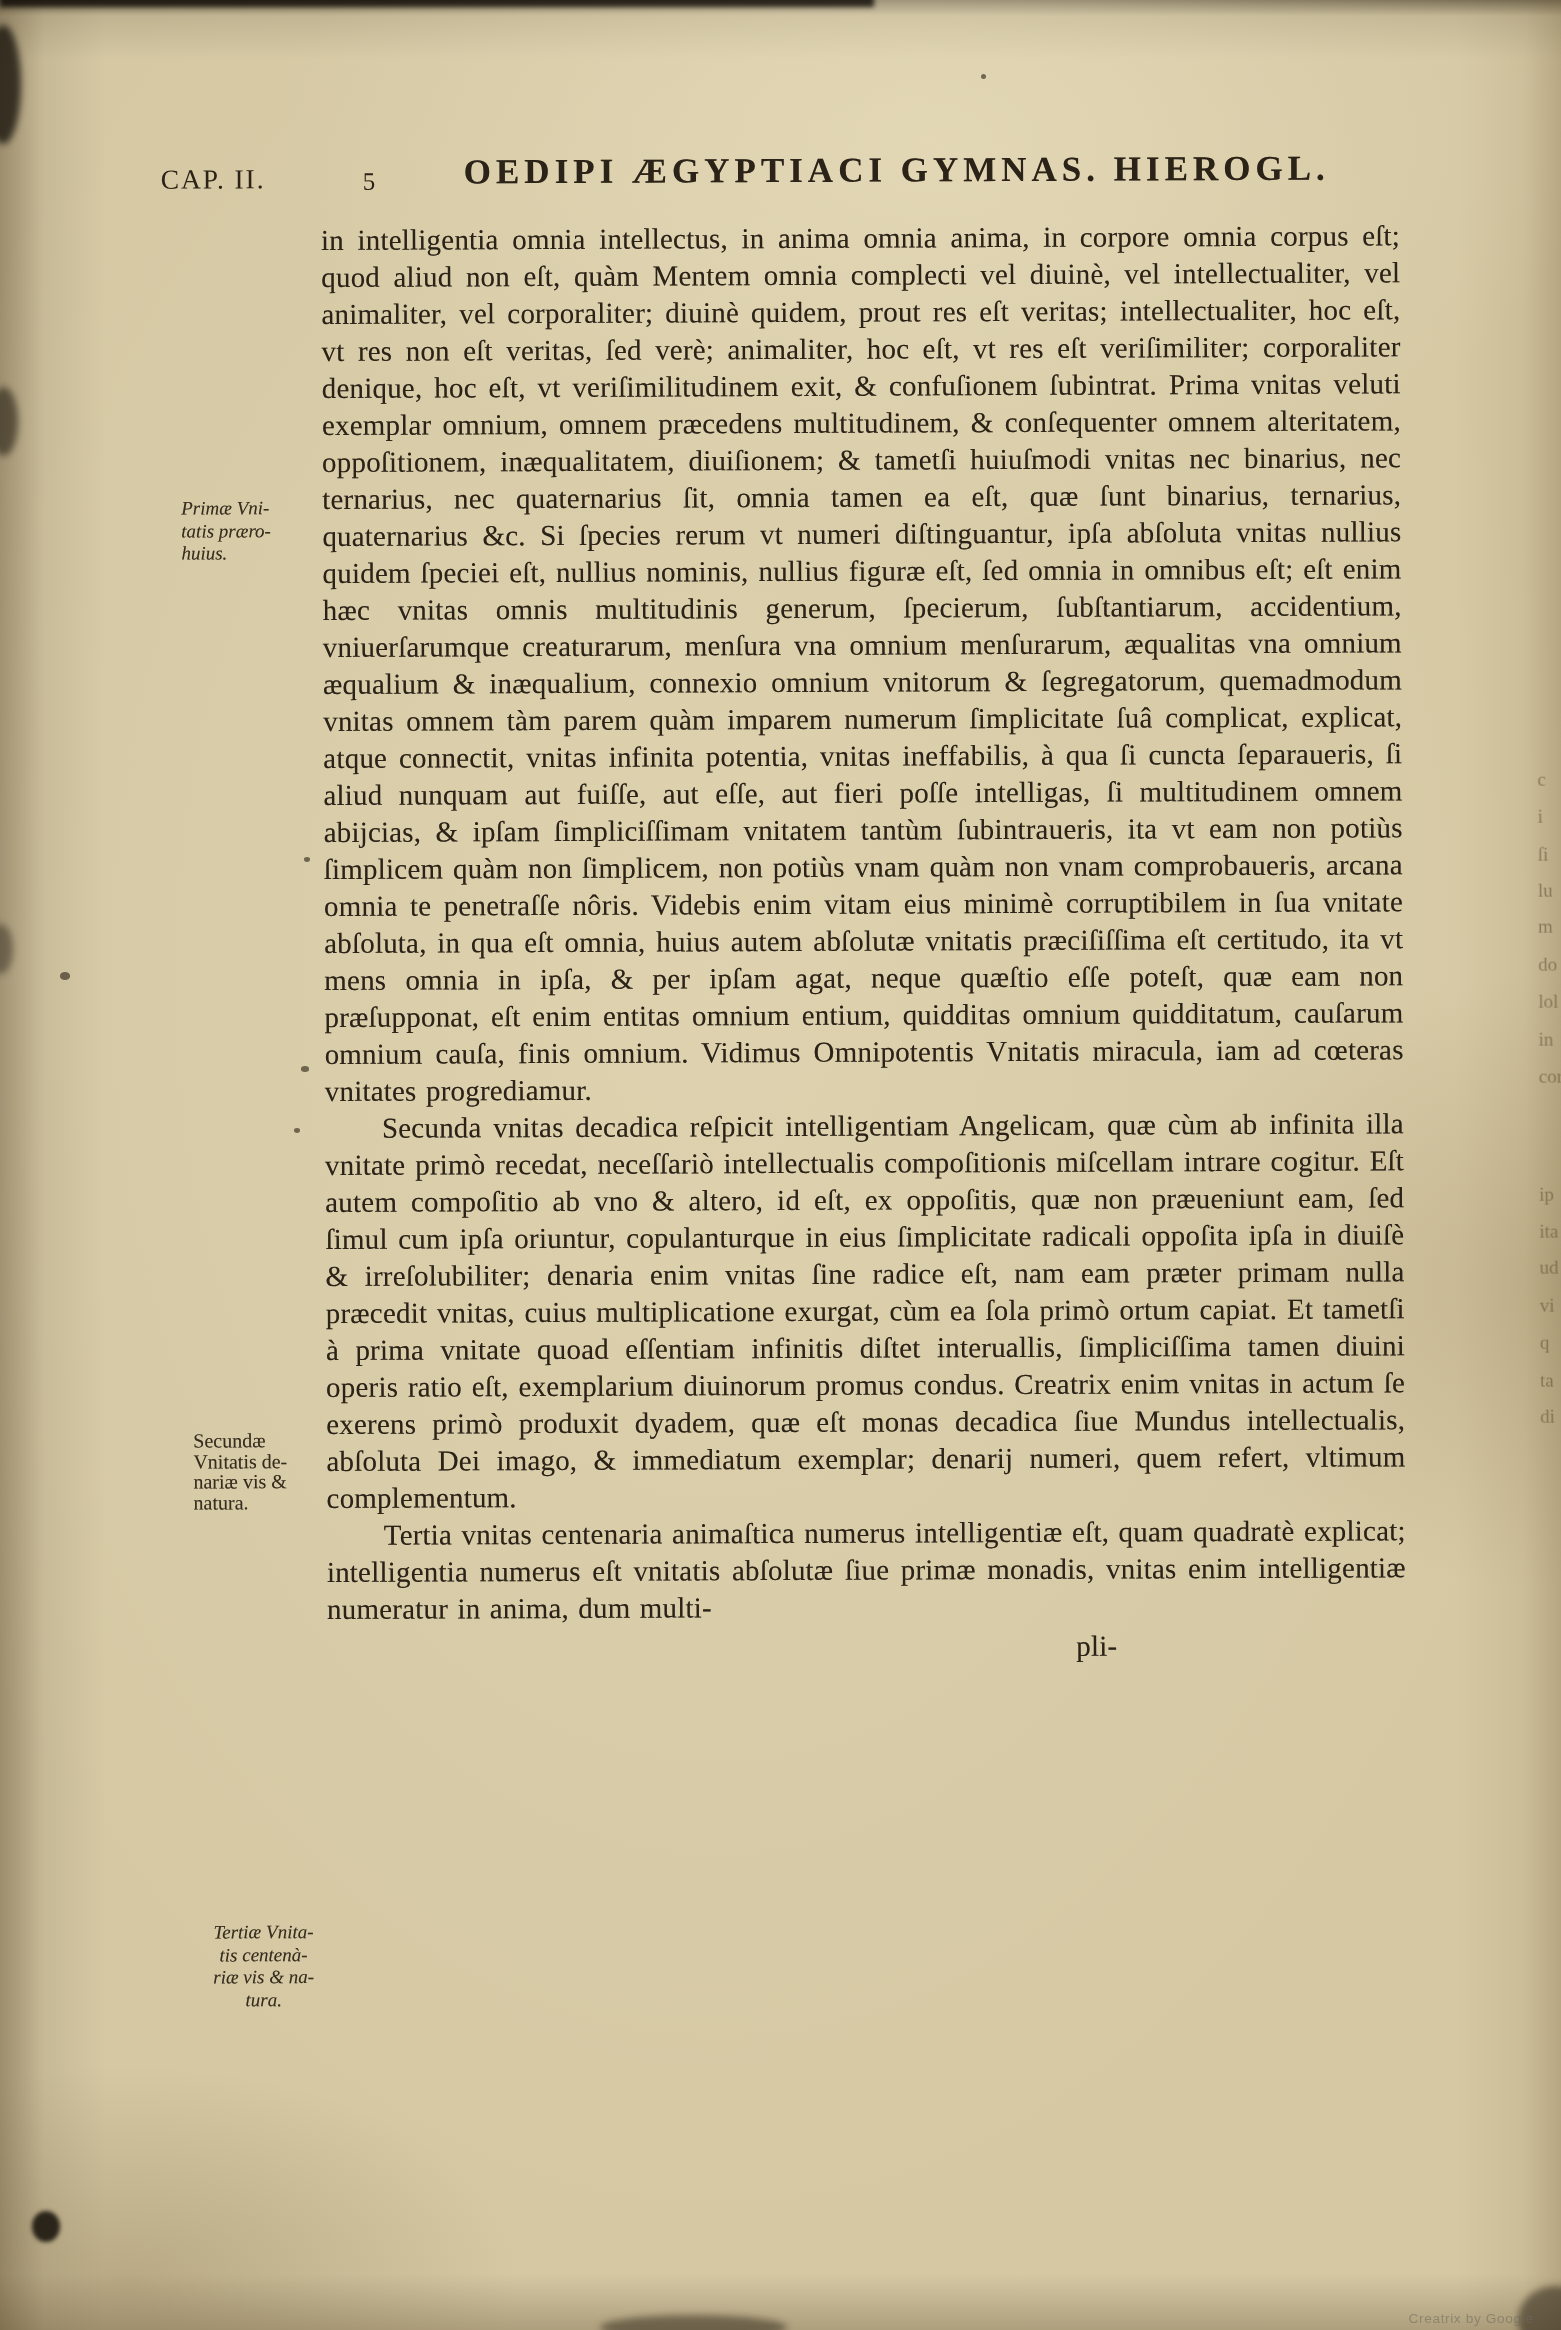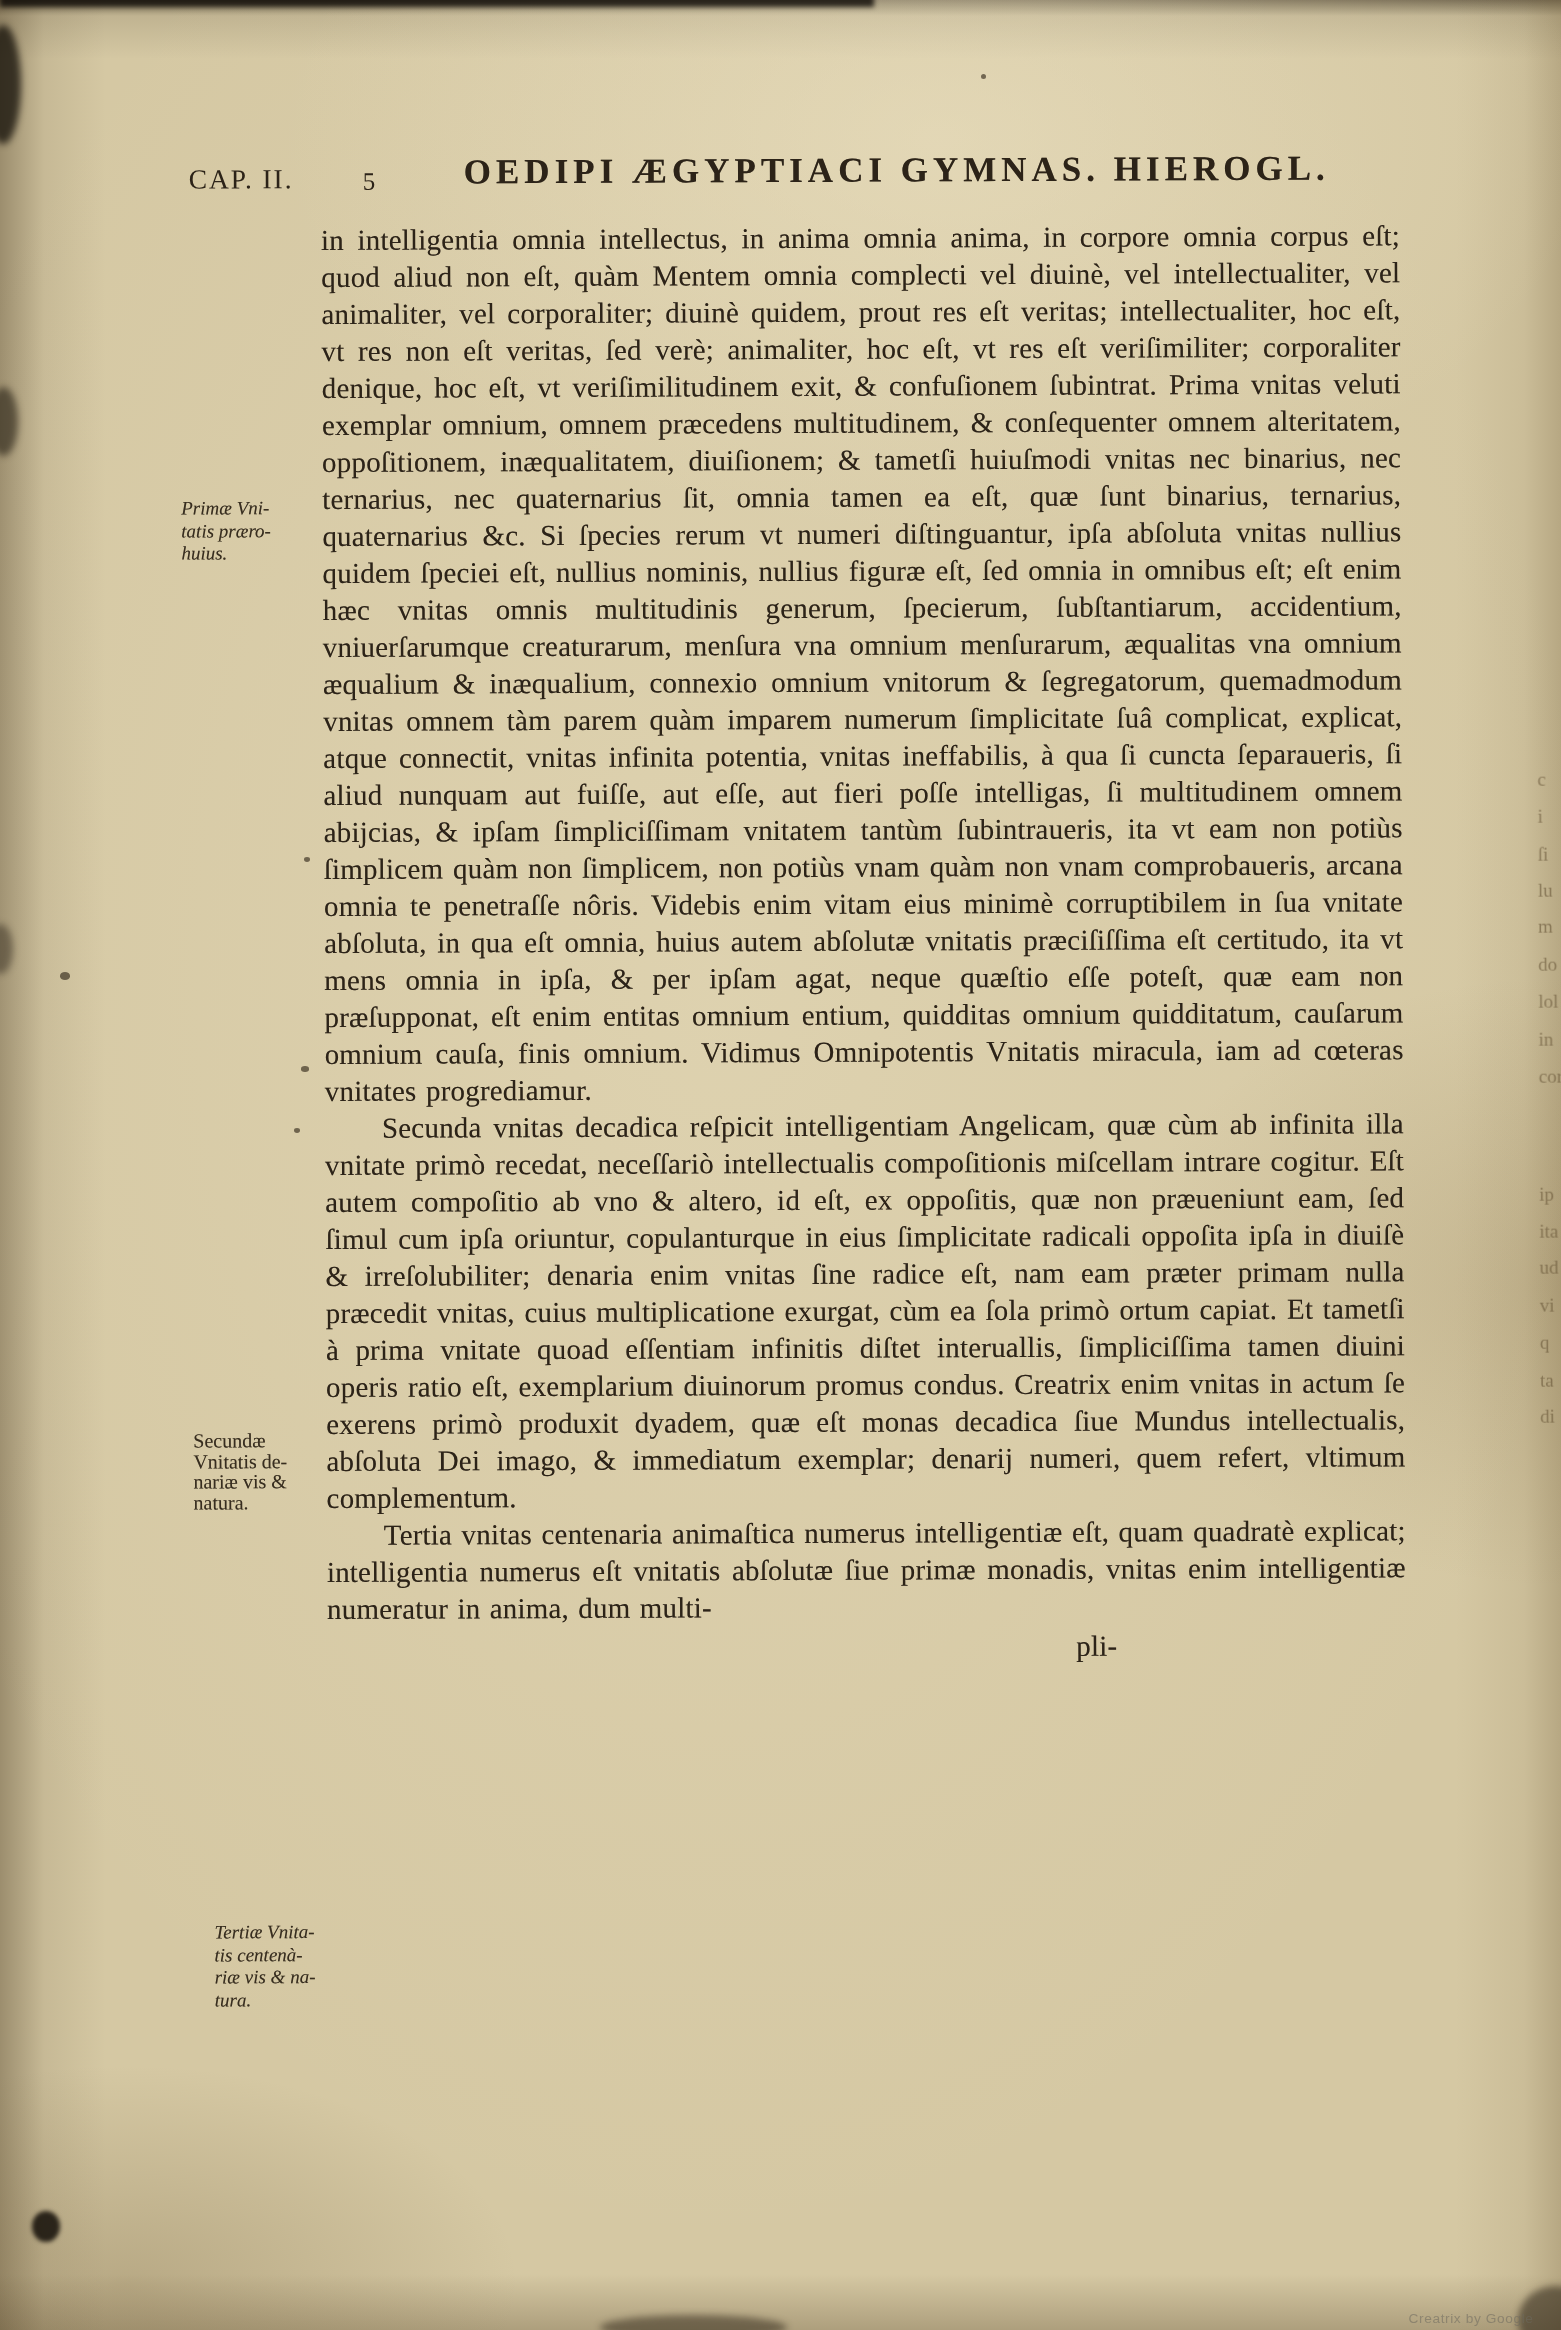--- a/index.html
+++ b/index.html
@@ -18,42 +18,42 @@
       linear-gradient(180deg, rgba(40,30,16,.55), rgba(40,30,16,.12) 16px, rgba(0,0,0,0) 59px),
       linear-gradient(0deg, rgba(82,64,36,.30), rgba(0,0,0,0) 56px);
     font-family:"Liberation Serif","DejaVu Serif",serif;
     color:#2c2318;
   }
   .content{position:absolute;inset:0;transform:rotate(-0.25deg);transform-origin:50% 0;}
 
   
   .chapter{
     position:absolute;left:160px;top:161px;
-    font-size:27.5px;letter-spacing:1.9px;margin-left:28px;
+    font-size:27.5px;letter-spacing:1.9px;
   }
   .pagenum{
     position:absolute;left:362px;top:166px;
     font-size:25px;letter-spacing:1.2px;
   }
   .running-title{
     position:absolute;left:463px;top:151px;
     font-size:35px;font-weight:bold;letter-spacing:5px;white-space:nowrap;
     text-shadow:0 0 0.6px rgba(44,35,24,.45);
   }
 
   
   .margin-note{
     position:absolute;width:134px;
     font-style:italic;font-size:19px;line-height:22.5px;
     white-space:pre-line;color:#372d1f;
     text-shadow:0 0 0.6px rgba(55,45,31,.35);
   }
   .note-1{left:179px;top:495px;}
   .note-2{left:187px;top:1428px;font-style:normal;font-size:20px;line-height:20.6px;}
-  .note-3{left:206px;top:1919px;}
+  .note-3{left:188px;top:1919px;text-align:center;}
 
   
   .body-text{
     position:absolute;left:320px;top:220px;width:1079px;
     font-size:29px;line-height:37px;
     text-align:justify;word-spacing:1.9px;letter-spacing:0.2px;
     text-shadow:0 0 0.6px rgba(44,35,24,.4);
   }
   .para{margin:0;}
   .para.indent{text-indent:57px;}

